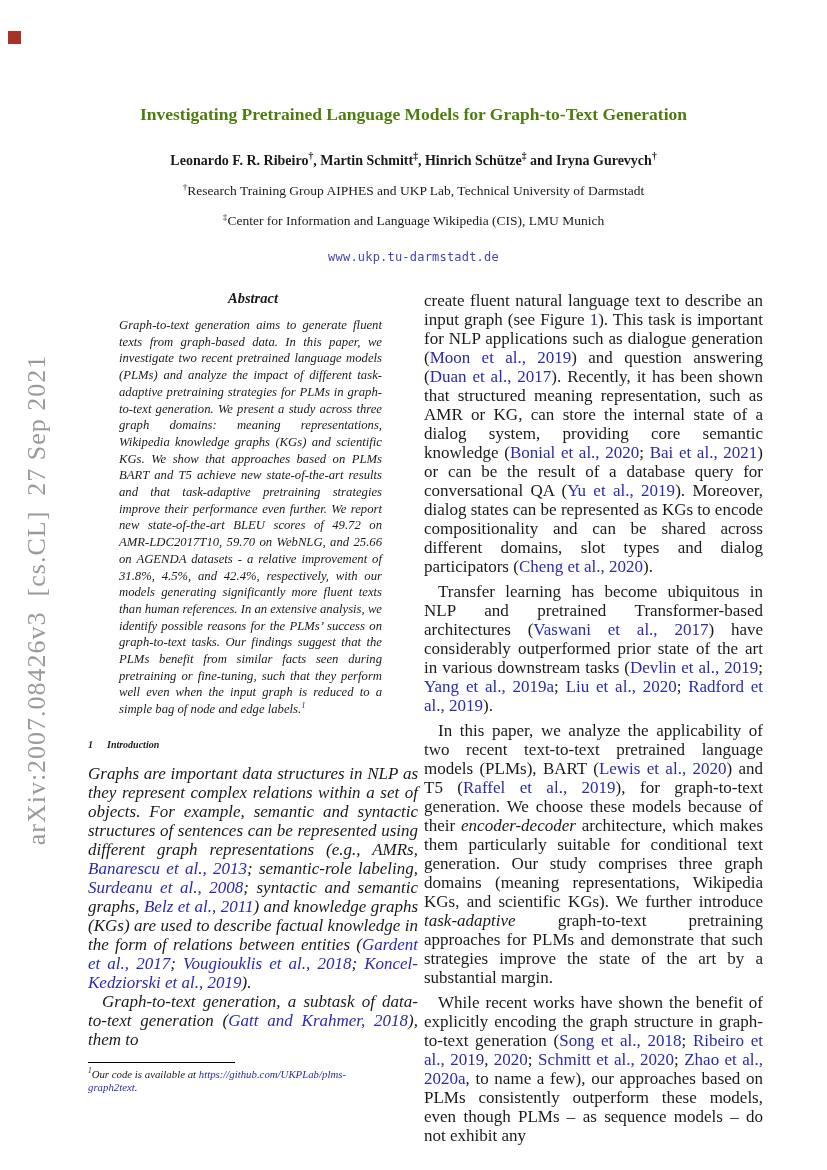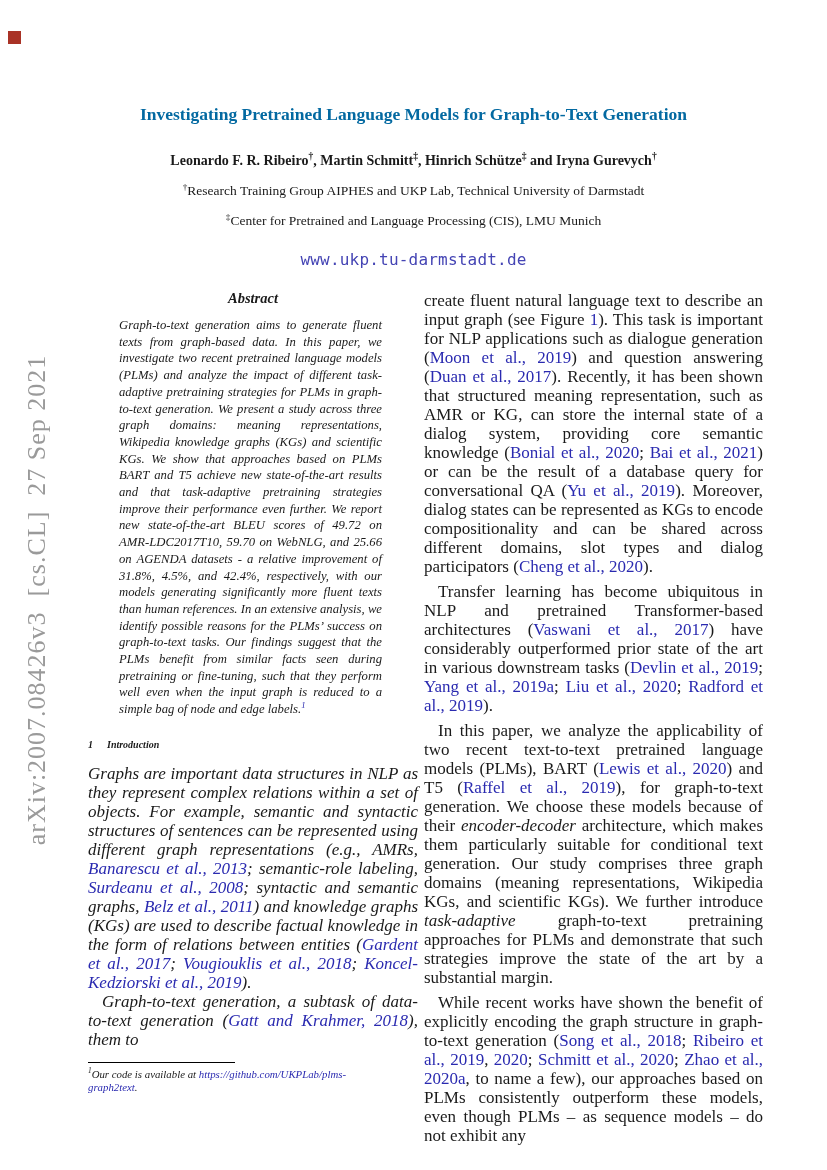--- a/index.html
+++ b/index.html
@@ -27,28 +27,28 @@
   .arxiv-stamp{
     position:absolute;left:37px;top:600px;
     transform:translate(-50%,-50%) rotate(-90deg);
     white-space:pre;
     font-family:"Liberation Serif", serif;
     font-size:26px;letter-spacing:1px;
     color:var(--stamp-gray);
   }
   
   .header{position:absolute;top:0;left:0;right:0;padding-top:103px;text-align:center;}
-  .title{margin:0;font-size:17.5px;line-height:22px;font-weight:bold;color:#0369a1;}
+  .title{margin:0;font-size:17.5px;line-height:22px;font-weight:bold;color:#4d7c0f;}
   .authors{margin-top:27px;font-size:14px;line-height:18px;font-weight:bold;}
   .affil{margin:11px auto;font-size:13.5px;line-height:19px;}
   .affil-first{margin-top:11px;}
   .url{
     margin-top:9px;display:inline-block;
     font-family:"DejaVu Sans Mono", monospace;
-    font-size:16px;letter-spacing:0.2px;
+    font-size:12px;letter-spacing:0.2px;
     color:var(--url-blue);
   }
   
   .col{position:absolute;text-align:justify;}
   .col-left{left:88px;top:288px;width:330px;font-style:italic;}
   .col-right{left:424px;top:291px;width:339px;}
   .abs-heading{text-align:center;font-size:14.5px;line-height:20px;font-weight:bold;margin:0 0 9px 0;}
   .abstract{
     margin:0 36px 0 31px;
     font-size:12.7px;line-height:16.7px;
@@ -73,21 +73,21 @@
 <div class="page">
 
   <div class="corner-marker"></div>
 
   <div class="arxiv-stamp">arXiv:2007.08426v3  [cs.CL]  27 Sep 2021</div>
 
   <div class="header">
     <h1 class="title">Investigating Pretrained Language Models for Graph-to-Text Generation</h1>
     <div class="authors"><span>Leonardo F. R. Ribeiro</span><sup>†</sup><span>, Martin Schmitt</span><sup>‡</sup><span>, Hinrich Schütze</span><sup>‡</sup><span> and Iryna Gurevych</span><sup>†</sup></div>
     <div class="affil affil-first"><sup>†</sup><span>Research Training Group AIPHES and UKP Lab, Technical University of Darmstadt</span></div>
-    <div class="affil"><sup>‡</sup><span>Center for Pretrained and Language Processing (CIS), LMU Munich</span></div>
+    <div class="affil"><sup>‡</sup><span>Center for Information and Language Wikipedia (CIS), LMU Munich</span></div>
     <div>
       <span class="url">www.ukp.tu-darmstadt.de</span>
     </div>
   </div>
 
   <section class="col col-left">
     <h2 class="abs-heading">Abstract</h2>
     <p class="abstract"><span>Graph-to-text generation aims to generate fluent texts from graph-based data. In this paper, we investigate two recent pretrained language models (PLMs) and analyze the impact of different task-adaptive pretraining strategies for PLMs in graph-to-text generation. We present a study across three graph domains: meaning representations, Wikipedia knowledge graphs (KGs) and scientific KGs.  We show that approaches based on PLMs BART and T5 achieve new state-of-the-art results and that task-adaptive pretraining strategies improve their performance even further.  We report new state-of-the-art BLEU scores of 49.72 on AMR-LDC2017T10, 59.70 on WebNLG, and 25.66 on AGENDA datasets - a relative improvement of 31.8%, 4.5%, and 42.4%, respectively, with our models generating significantly more fluent texts than human references. In an extensive analysis, we identify possible reasons for the PLMs’ success on graph-to-text tasks. Our findings suggest that the PLMs benefit from similar facts seen during pretraining or fine-tuning, such that they perform well even when the input graph is reduced to a simple bag of node and edge labels.</span><sup class="cite">1</sup></p>
 
     <h2 class="sec-heading"><span class="sec-number">1</span><span>Introduction</span></h2>

